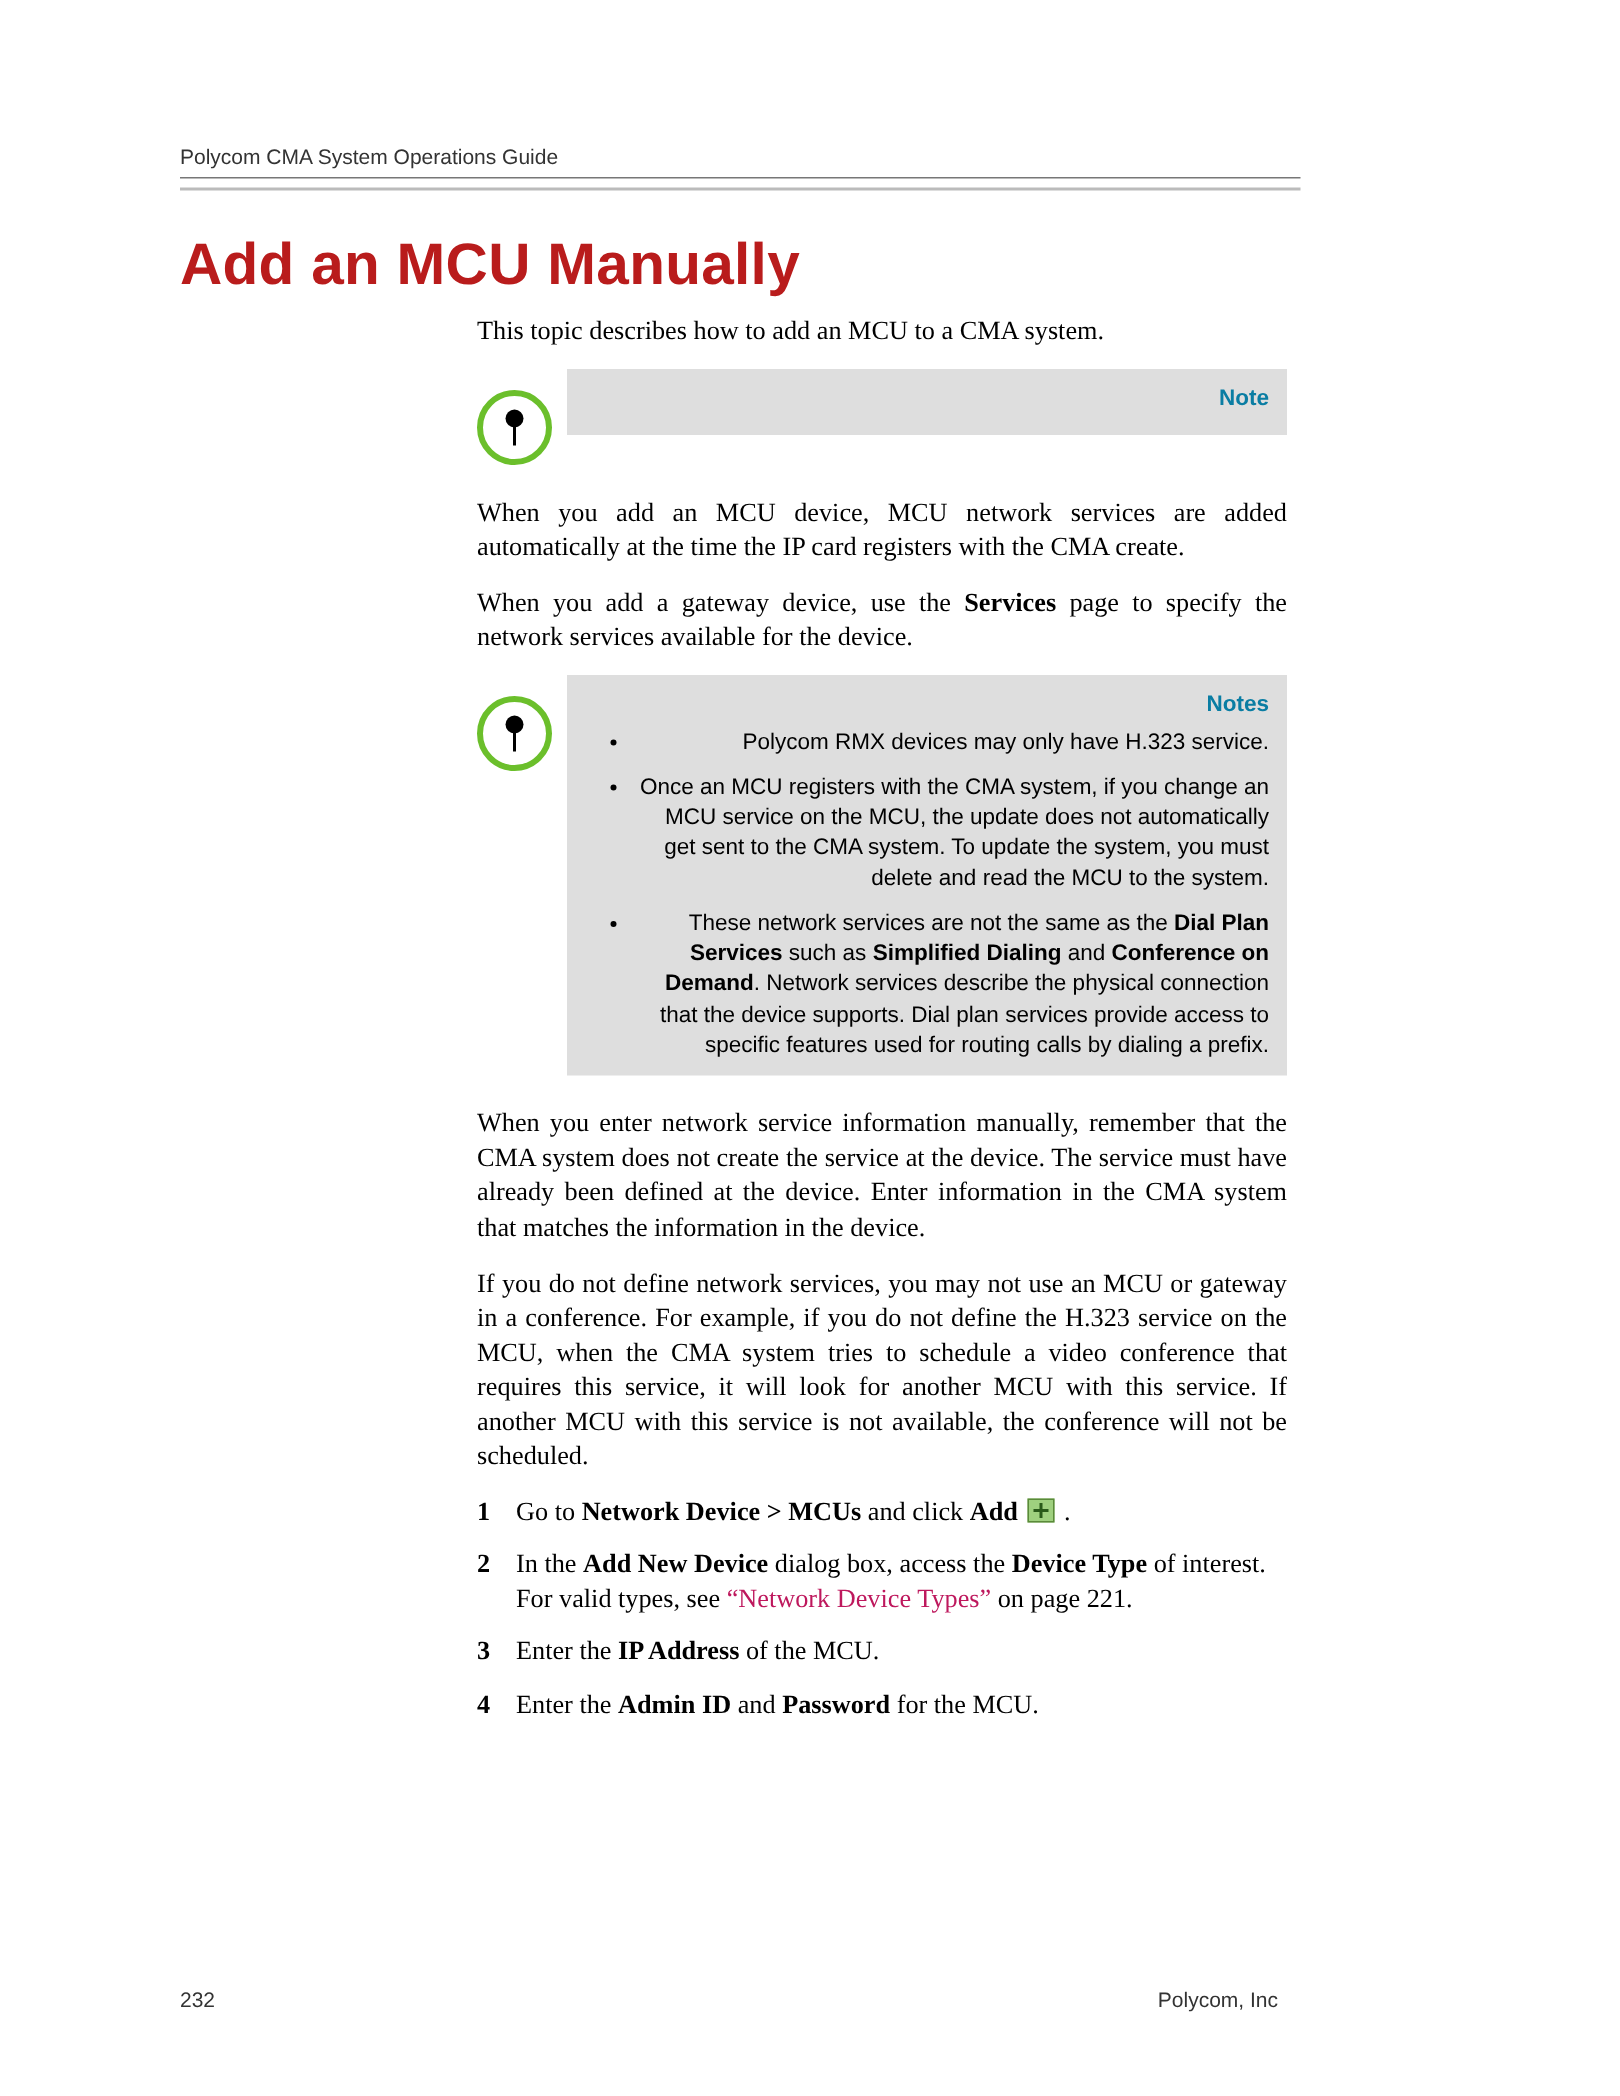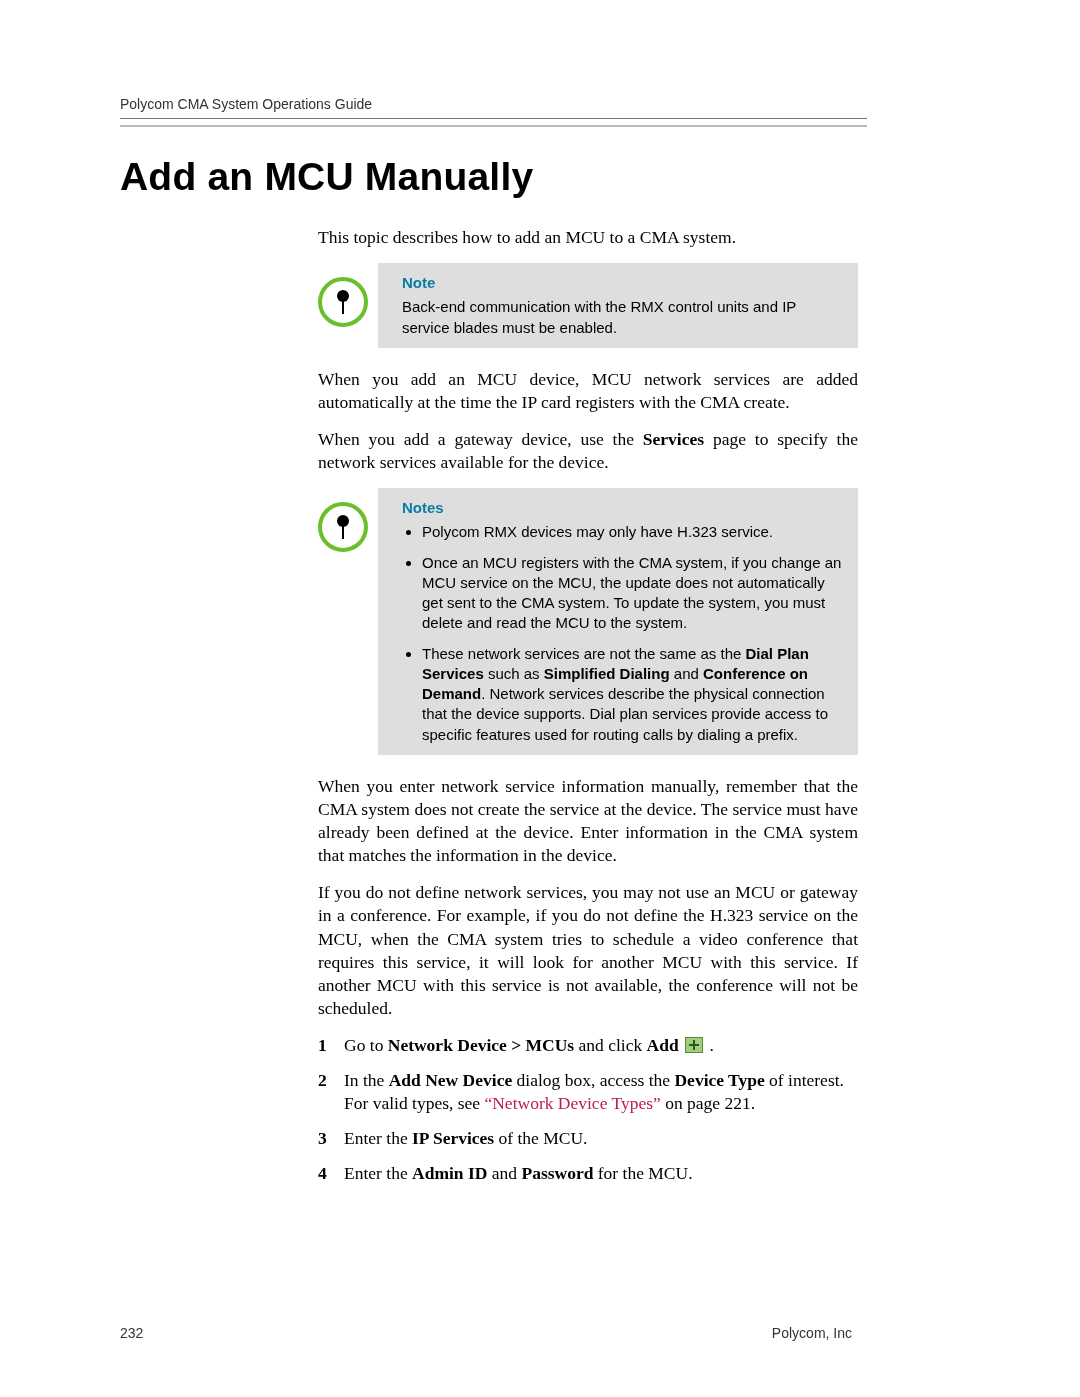--- a/index.html
+++ b/index.html
@@ -28,22 +28,22 @@
   .header-rule {
     height: 6px;
     border-top: 1px solid #777;
     border-bottom: 2px solid #bbb;
     margin-bottom: 28px;
   }
   h1.title {
     font-family: "Futura", "Century Gothic", Arial, sans-serif;
     font-weight: 700;
     font-size: 39px;
-    color: #000000;
-    margin: 0 0 27px 0;
+    color: #b91c1c;
+    margin: 0 0 10px 0;
     letter-spacing: 0.2px;
   }
   .body-col {
     margin-left: 198px;
     width: 540px;
     font-size: 17.5px;
     line-height: 1.32;
     font-family: "Palatino Linotype", "Book Antiqua", Georgia, serif;
     text-align: justify;
   }
@@ -58,21 +58,21 @@
     flex: 0 0 60px;
     padding-top: 14px;
   }
   .note-body {
     flex: 1;
     background: #dedede;
     padding: 10px 12px 10px 24px;
     font-family: Arial, Helvetica, sans-serif;
     font-size: 15px;
     line-height: 1.35;
-    text-align: left;
+    text-align: right;
   }
   .note-body .note-label {
     display: block;
     font-weight: bold;
     color: #0a7da3;
     margin-bottom: 4px;
   }
   .note-body ul {
     margin: 4px 0 0 0;
     padding-left: 20px;
@@ -165,21 +165,20 @@
       <div class="note-icon-cell">
         <div class="note-icon">
           <svg width="20" height="28" viewBox="0 0 20 28">
             <circle cx="10" cy="8" r="6" fill="#000"></circle>
             <rect x="9" y="12" width="2" height="14" fill="#000"></rect>
           </svg>
         </div>
       </div>
       <div class="note-body">
         <span class="note-label">Note</span>
-        <span>Back-end communication with the RMX control units and IP service blades must be enabled.</span>
       </div>
     </div>
 
     <p>When you add an MCU device, MCU network services are added automatically at the time the IP card registers with the CMA create.</p>
 
     <p>
       <span>When you add a gateway device, use the </span><span class="strong">Services</span><span> page to specify the network services available for the device.</span>
     </p>
 
     <div class="note-table">
@@ -209,21 +208,21 @@
 
     <ol class="steps">
       <li>
         <span>Go to </span><span class="strong">Network Device &gt; MCUs</span><span> and click </span><span class="strong">Add</span>
         <span class="add-icon"></span><span> .</span>
       </li>
       <li>
         <span>In the </span><span class="strong">Add New Device</span><span> dialog box, access the </span><span class="strong">Device Type</span><span> of interest. For valid types, see </span><span class="link">“Network Device Types”</span><span> on page 221.</span>
       </li>
       <li>
-        <span>Enter the </span><span class="strong">IP Services</span><span> of the MCU.</span>
+        <span>Enter the </span><span class="strong">IP Address</span><span> of the MCU.</span>
       </li>
       <li>
         <span>Enter the </span><span class="strong">Admin ID</span><span> and </span><span class="strong">Password</span><span> for the MCU.</span>
       </li>
     </ol>
   </div>
 
   <div class="footer">
     <span>232</span>
     <span>Polycom, Inc</span>

